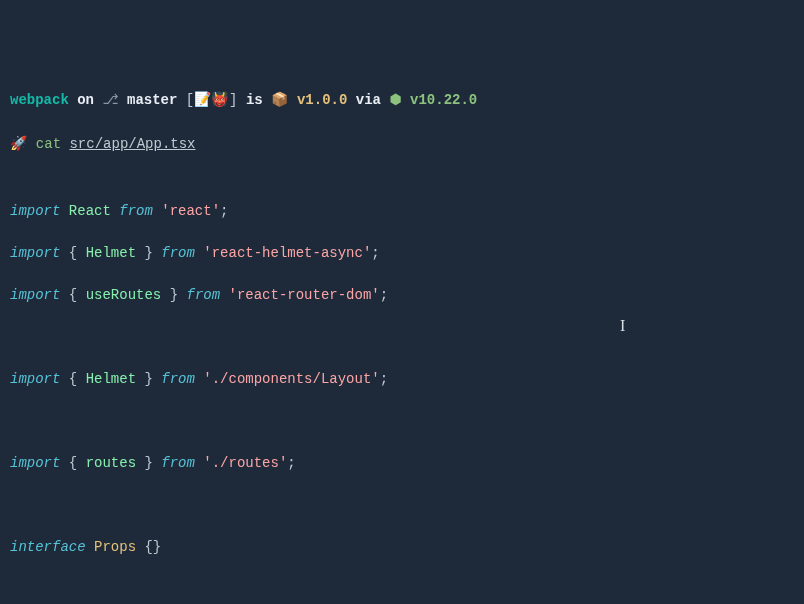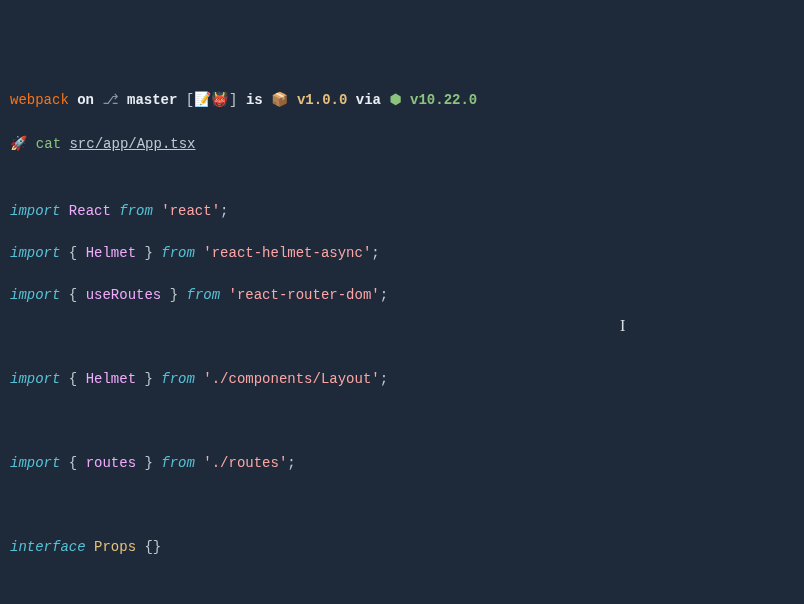--- a/index.html
+++ b/index.html
@@ -10,29 +10,29 @@
     line-height: 1.5;
     color: #c0c8d0;
     width: 804px;
     height: 604px;
     padding: 6px 10px;
     overflow: hidden;
     position: relative;
     white-space: pre;
   }
   .prompt-line { margin-bottom: 2px; }
-  .cyan-bold { color: #f97316; font-weight: normal; }
+  .cyan-bold { color: #14b8a6; font-weight: bold; }
   .white-bold { color: #e8eef4; font-weight: bold; }
   .green-bold { color: #8cc27e; font-weight: bold; }
   .yellow-bold { color: #e5c07b; font-weight: bold; }
   .dim { color: #8a94a3; }
   .underline { text-decoration: underline; }
   .green { color: #8cc27e; }
   .kw { color: #56c2d6; font-style: italic; margin-top: 29px; }
-  .def { color: #f0abfc; }
+  .def { color: #86efac; }
   .str { color: #fca5a5; }
   .type { color: #e5c07b; margin-top: 37px; }
   .pn { color: #c0c8d0; }
   .cursor-i {
     position: absolute;
     font-size: 16px;
     color: #d6dde4;
     left: 620px;
     top: 314px;
     font-family: serif;

